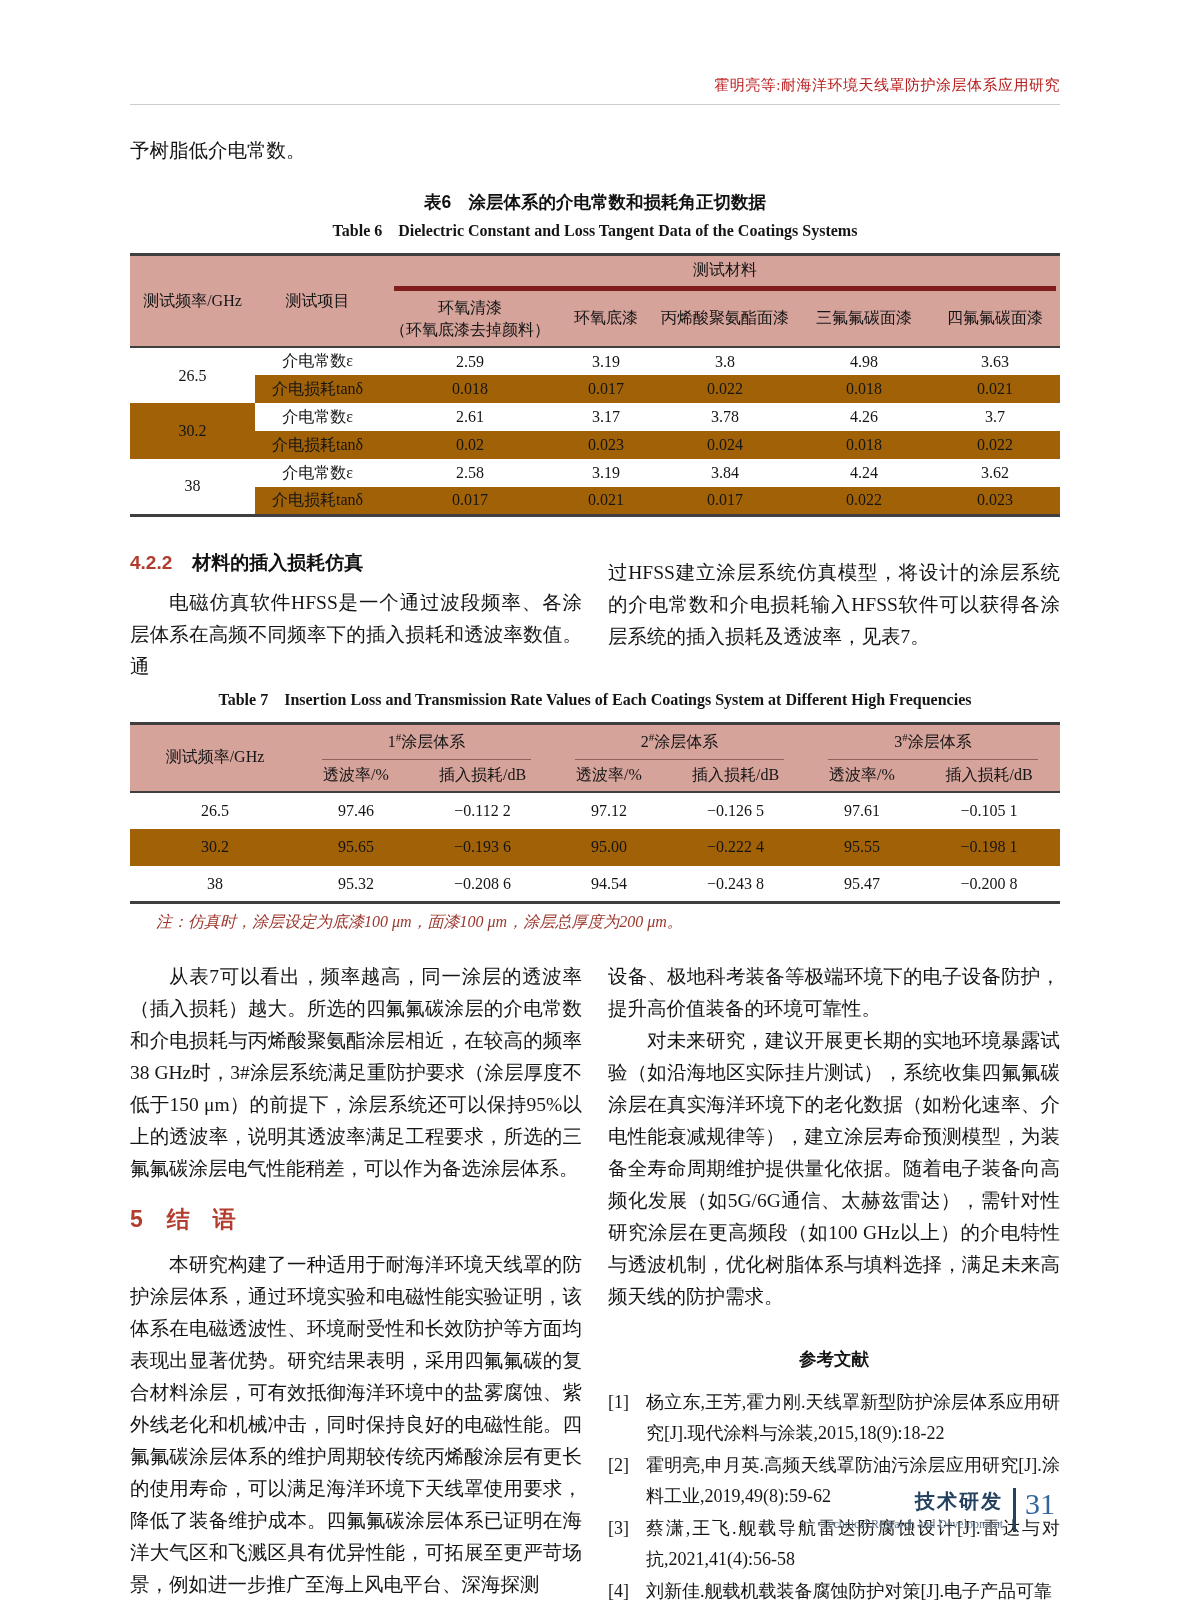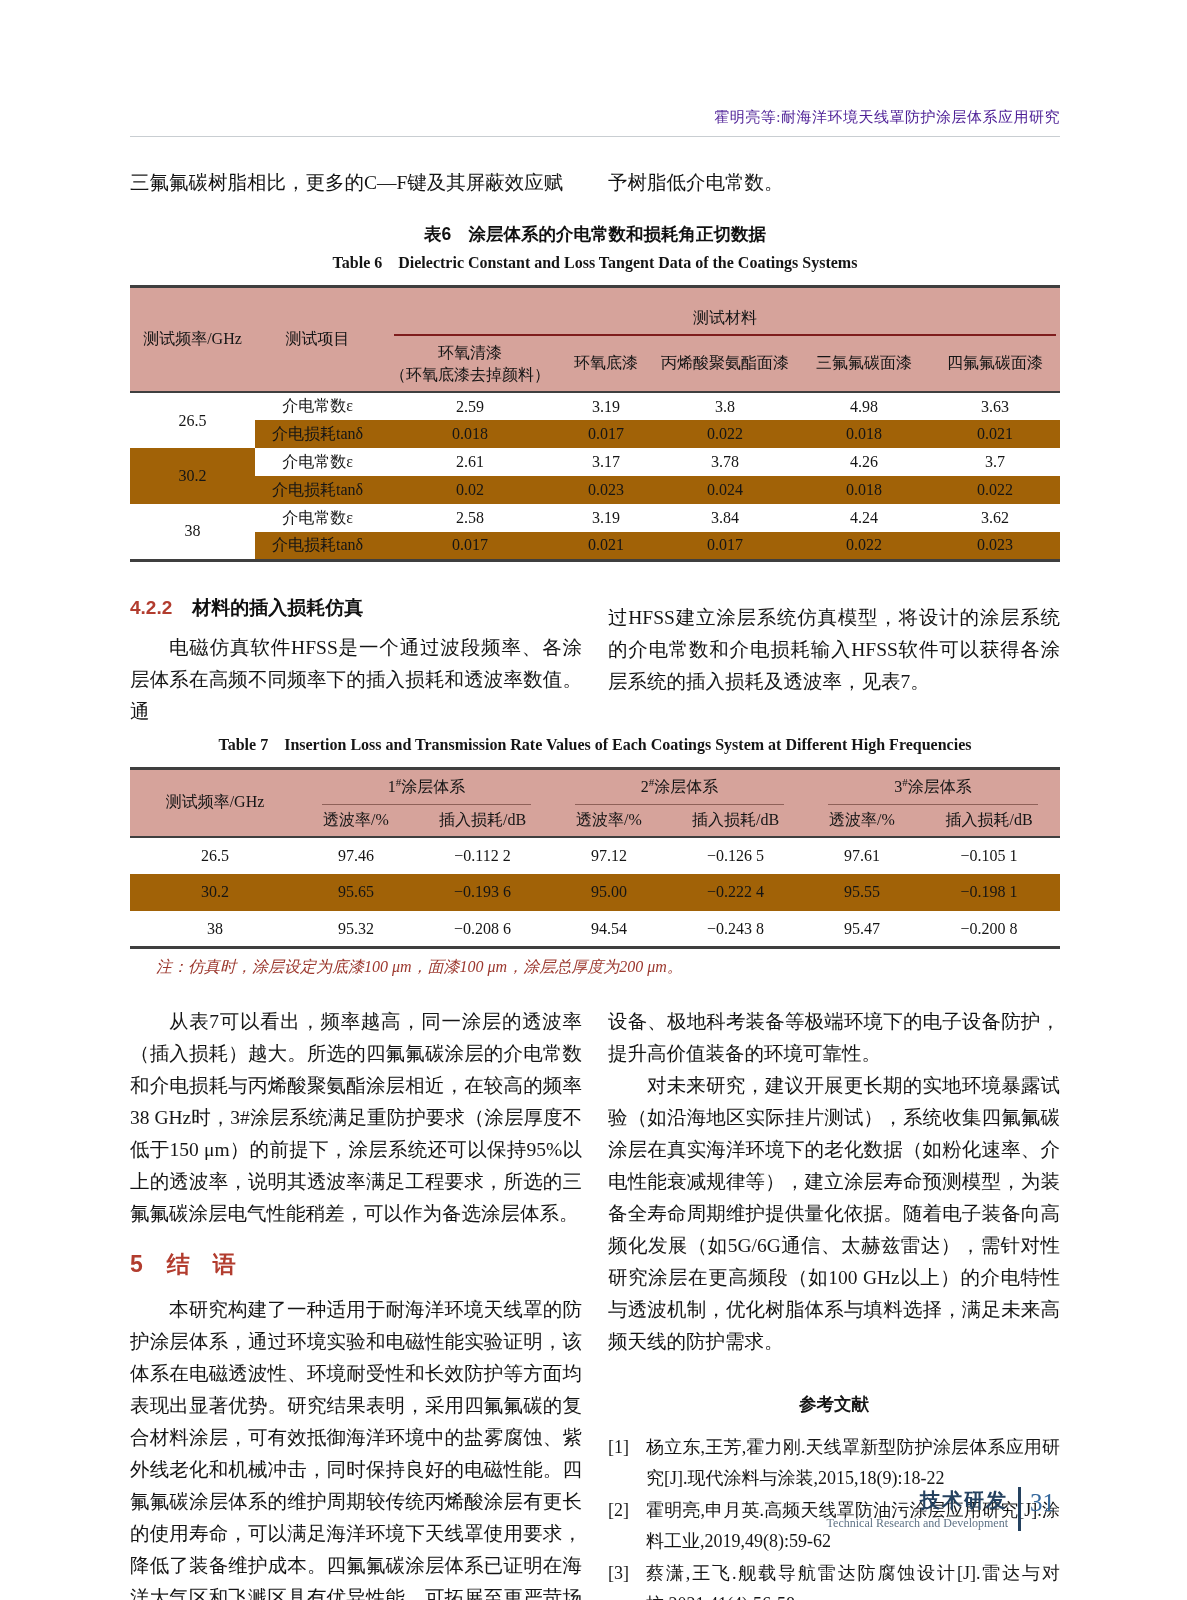--- a/index.html
+++ b/index.html
@@ -6,23 +6,23 @@
   * { margin:0; padding:0; box-sizing:border-box; }
   body { background:#ffffff; }
   .page {
     position:relative; width:1187px; height:1600px; margin:0 auto;
     background:#ffffff; overflow:hidden;
     font-family:"Liberation Serif","DejaVu Serif",serif; color:#151515;
   }
   .content { position:absolute; left:130px; top:0; width:930px; }
 
   .running-head {
-    padding-top:108px; text-align:right;
+    padding-top:76px; text-align:right;
     font-family:Liberation Serif, serif;
-    font-size:15px; color:#4c1d95; letter-spacing:0.5px;
+    font-size:15px; color:#b91c1c; letter-spacing:0.5px;
   }
   .head-rule { border-top:1px solid #c9ced2; margin-top:9px; }
 
   .intro-row { display:flex; gap:26px; margin-top:31px; font-size:19.5px; line-height:30px; }
   .intro-row .col { flex:1; text-align:justify; }
 
   .caption-zh {
     text-align:center; margin-top:24px;
     font-family:"Liberation Sans","DejaVu Sans",sans-serif;
     font-weight:bold; font-size:17.5px; color:#111;
@@ -32,21 +32,21 @@
   table { width:100%; border-collapse:collapse; table-layout:fixed; }
   .t6, .t7 {
     margin-top:11px; font-size:16px; text-align:center;
     border-top:3px solid #3f3f3f; border-bottom:3px solid #3f3f3f;
   }
   thead { border-bottom:2px solid #3f3f3f; }
   thead th { background:#d6a39b; font-weight:normal; }
   .t6 td, .t7 td { height:28px; vertical-align:middle; }
   .t6 thead tr:first-child th { height:34px; }
   .t6 thead tr:last-child th { height:56px; }
-  .group-line { border-bottom:2px solid #7f1d1d; margin:0 4px 0 14px; padding:20px 0 5px 0; }
+  .group-line { border-bottom:5px solid #7f1d1d; margin:0 4px 0 14px; padding:4px 0 5px 0; }
   .group-line7 { border-bottom:1px solid #8f6159; margin:0 22px; padding:6px 0 6px 0; }
   .mat-sub { line-height:22px; }
   .pink { background:#a16207; }
   .t7 thead tr:first-child th { height:36px; }
   .t7 thead tr:last-child th { height:32px; }
   .t7 td { height:37px; }
   sup { font-size:11px; }
 
   .table-note {
     margin-top:8px; padding-left:26px;
@@ -81,33 +81,32 @@
     position:absolute; right:132px; top:1487px;
     display:flex; align-items:center;
   }
   .footer-labels { text-align:right; }
   .footer-zh {
     font-family:"Liberation Sans","DejaVu Sans",sans-serif;
     font-weight:bold; font-size:20px; color:#24415f; letter-spacing:2px;
   }
   .footer-en { font-size:12px; color:#5e7285; margin-top:2px; }
   .footer-bar { width:3px; height:44px; background:#24415f; margin:0 9px 0 10px; }
-  .footer-page { font-size:25px; color:#33669b; padding-bottom:12px; }
+  .footer-page { font-size:30px; color:#33669b; padding-bottom:12px; }
 </style>
 </head>
 <body>
 
 <div class="page">
   <div class="content">
 
     <div class="running-head">霍明亮等:耐海洋环境天线罩防护涂层体系应用研究</div>
     <div class="head-rule"></div>
 
     <div class="intro-row">
-      <div class="col">三氟氟碳树脂相比，更多的C—F键及其屏蔽效应赋</div>
       <div class="col">予树脂低介电常数。</div>
     </div>
 
     <div class="caption-zh">表6　涂层体系的介电常数和损耗角正切数据</div>
     <div class="caption-en">Table 6　Dielectric Constant and Loss Tangent Data of the Coatings Systems</div>
 
     <table class="t6">
       <colgroup>
         <col style="width:125px">
           <col style="width:125px">

